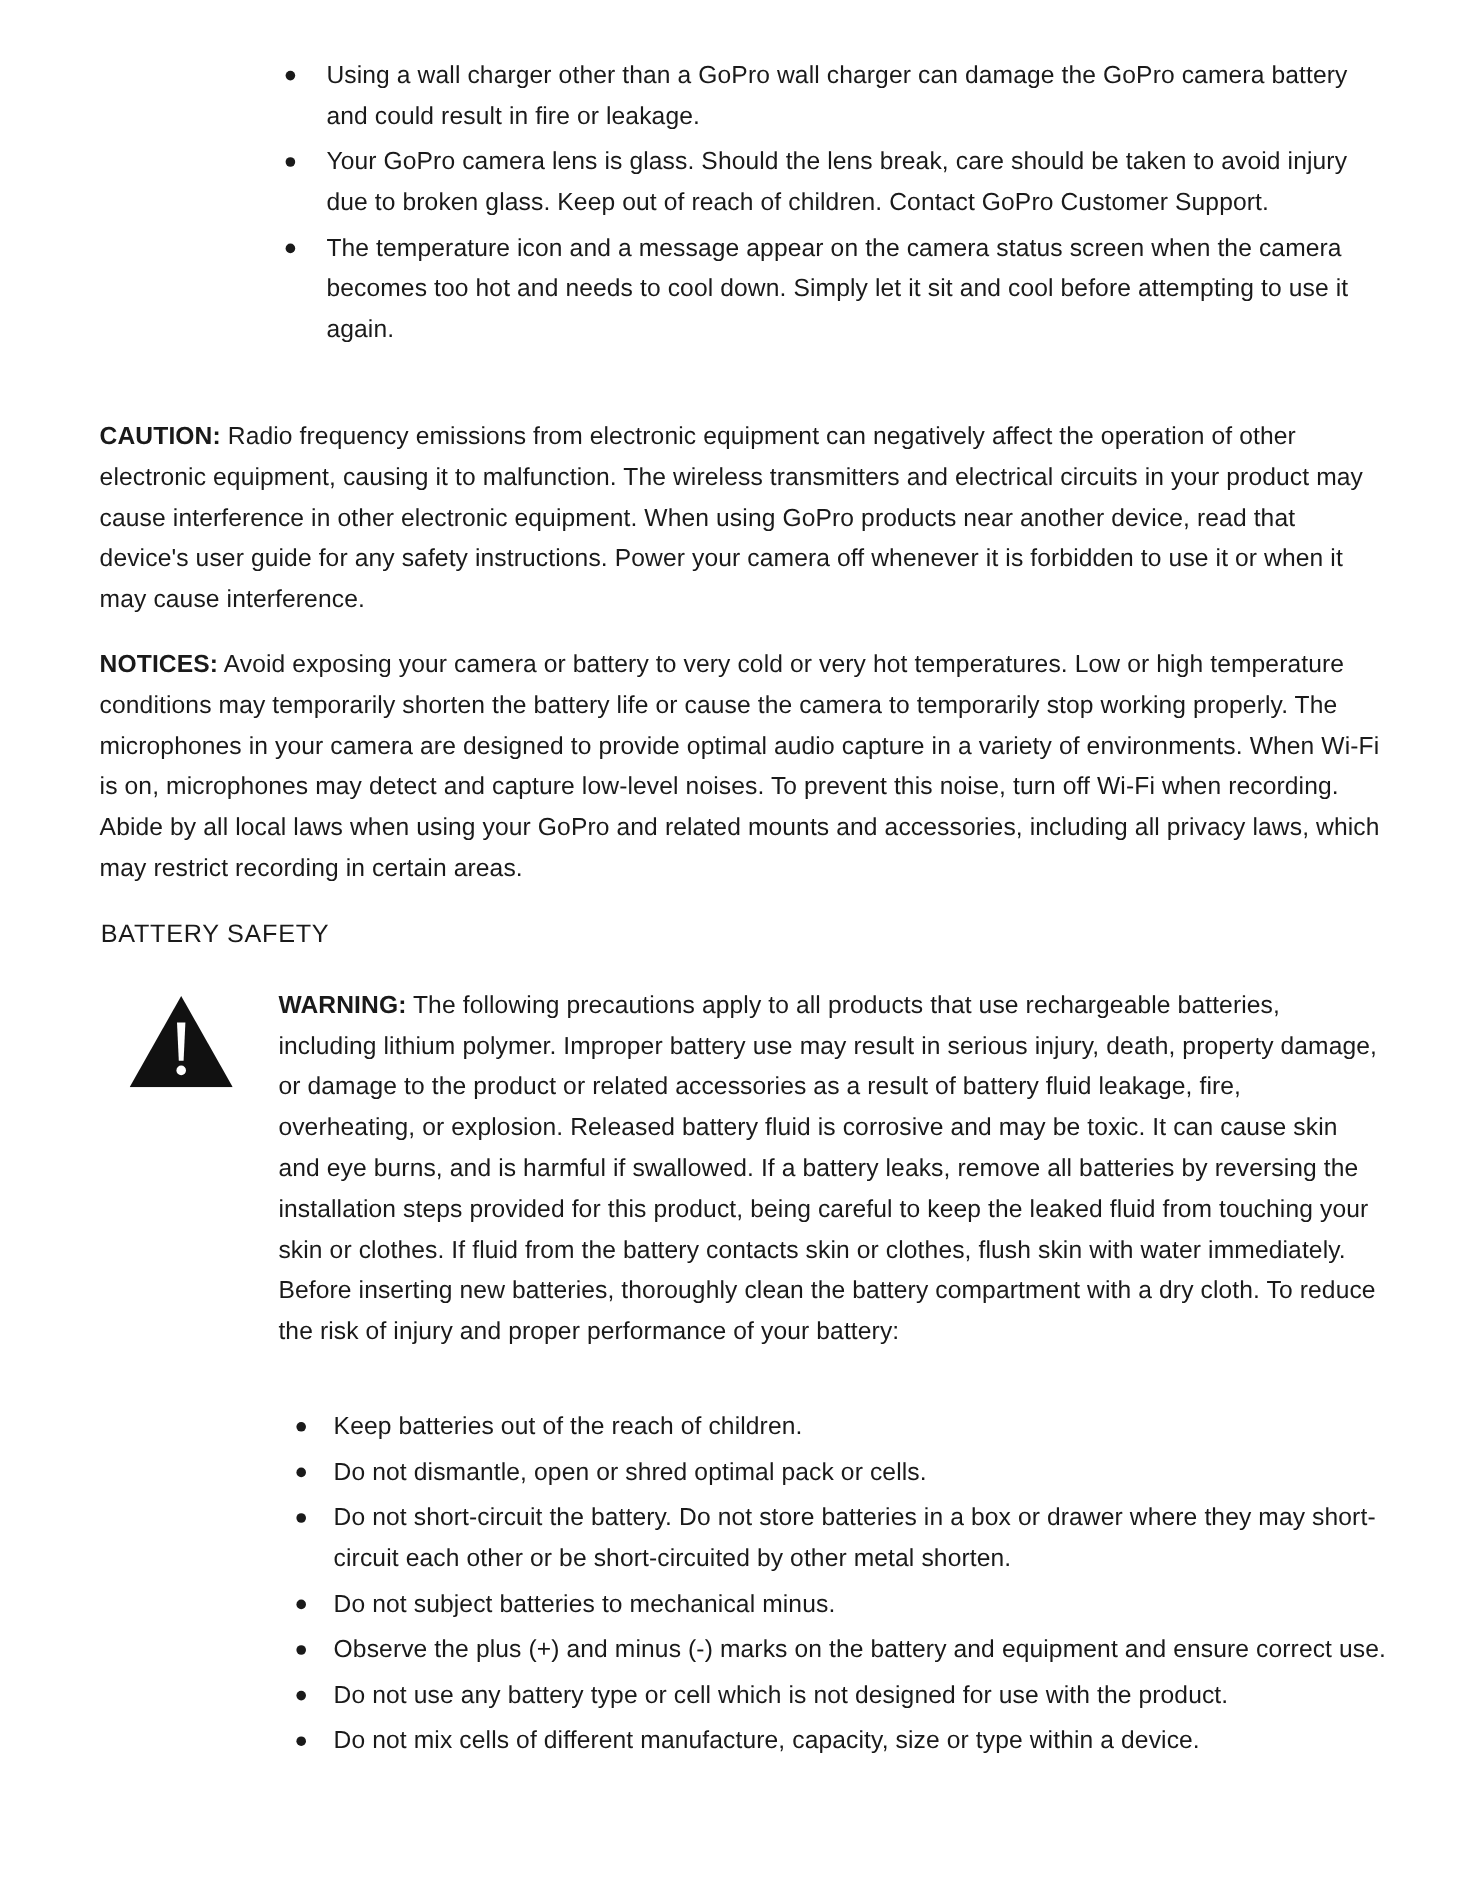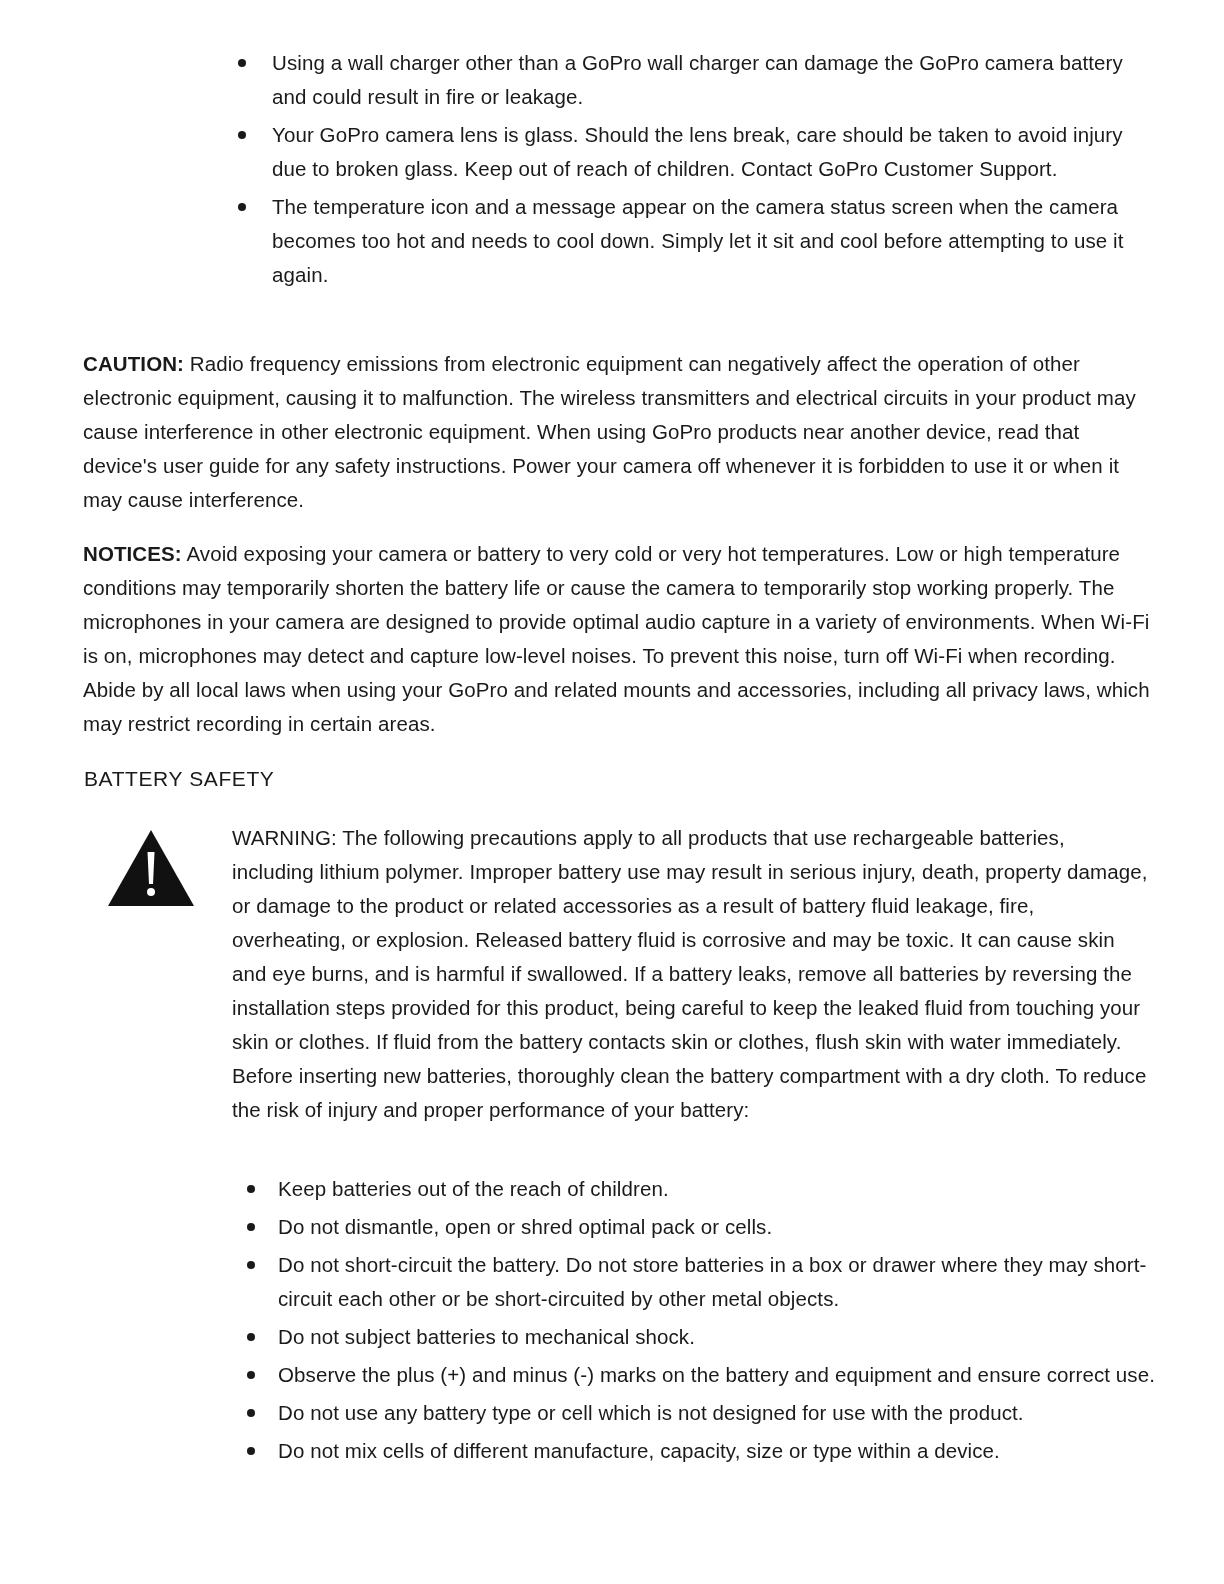--- a/index.html
+++ b/index.html
@@ -23,21 +23,21 @@
 
   .para { position: absolute; left: 83px; width: 1070px; line-height: 34px; margin: 0; }
   .para .lead { font-weight: bold; }
   #caution { top: 347px; }
   #notices { top: 537px; }
 
   #battery-heading { position: absolute; left: 84px; top: 762px; line-height: 34px; margin: 0; font-size: 21px; font-weight: normal; letter-spacing: 0.6px; }
 
   #warning-icon { position: absolute; left: 108px; top: 830px; width: 86px; height: 76px; }
   #warning { position: absolute; left: 232px; top: 821px; width: 920px; line-height: 34px; margin: 0; }
-  #warning .lead { font-weight: normal; }
+  #warning .lead { font-weight: bold; }
 
   .battery-list { position: absolute; left: 278px; top: 1172px; width: 880px; }
   .battery-list li { margin-bottom: 4px; }
   .battery-list li .dot { left: -31px; top: 13px; }
 </style>
 </head>
 <body>
 
 <div class="page">
 
@@ -57,20 +57,20 @@
     <polygon points="43,0 86,76 0,76" fill="#111111"></polygon>
     <path d="M39.5,22 L46.5,22 L45,54 L41,54 Z" fill="#ffffff"></path>
     <circle cx="43" cy="62" r="4" fill="#ffffff"></circle>
   </svg>
 
   <p id="warning"><span class="lead">WARNING:</span><span> The following precautions apply to all products that use rechargeable batteries, including lithium polymer. Improper battery use may result in serious injury, death, property damage, or damage to the product or related accessories as a result of battery fluid leakage, fire, overheating, or explosion. Released battery fluid is corrosive and may be toxic. It can cause skin and eye burns, and is harmful if swallowed. If a battery leaks, remove all batteries by reversing the installation steps provided for this product, being careful to keep the leaked fluid from touching your skin or clothes. If fluid from the battery contacts skin or clothes, flush skin with water immediately. Before inserting new batteries, thoroughly clean the battery compartment with a dry cloth. To reduce the risk of injury and proper performance of your battery:</span></p>
 
   <ul class="bullet-list battery-list">
     <li><span class="dot"></span><span>Keep batteries out of the reach of children.</span></li>
     <li><span class="dot"></span><span>Do not dismantle, open or shred optimal pack or cells.</span></li>
-    <li><span class="dot"></span><span>Do not short-circuit the battery. Do not store batteries in a box or drawer where they may short-circuit each other or be short-circuited by other metal objects.</span></li>
-    <li><span class="dot"></span><span>Do not subject batteries to mechanical shock.</span></li>
+    <li><span class="dot"></span><span>Do not short-circuit the battery. Do not store batteries in a box or drawer where they may short-circuit each other or be short-circuited by other metal shorten.</span></li>
+    <li><span class="dot"></span><span>Do not subject batteries to mechanical minus.</span></li>
     <li><span class="dot"></span><span>Observe the plus (+) and minus (-) marks on the battery and equipment and ensure correct use.</span></li>
     <li><span class="dot"></span><span>Do not use any battery type or cell which is not designed for use with the product.</span></li>
     <li><span class="dot"></span><span>Do not mix cells of different manufacture, capacity, size or type within a device.</span></li>
   </ul>
 
 </div>
 
 </body></html>

